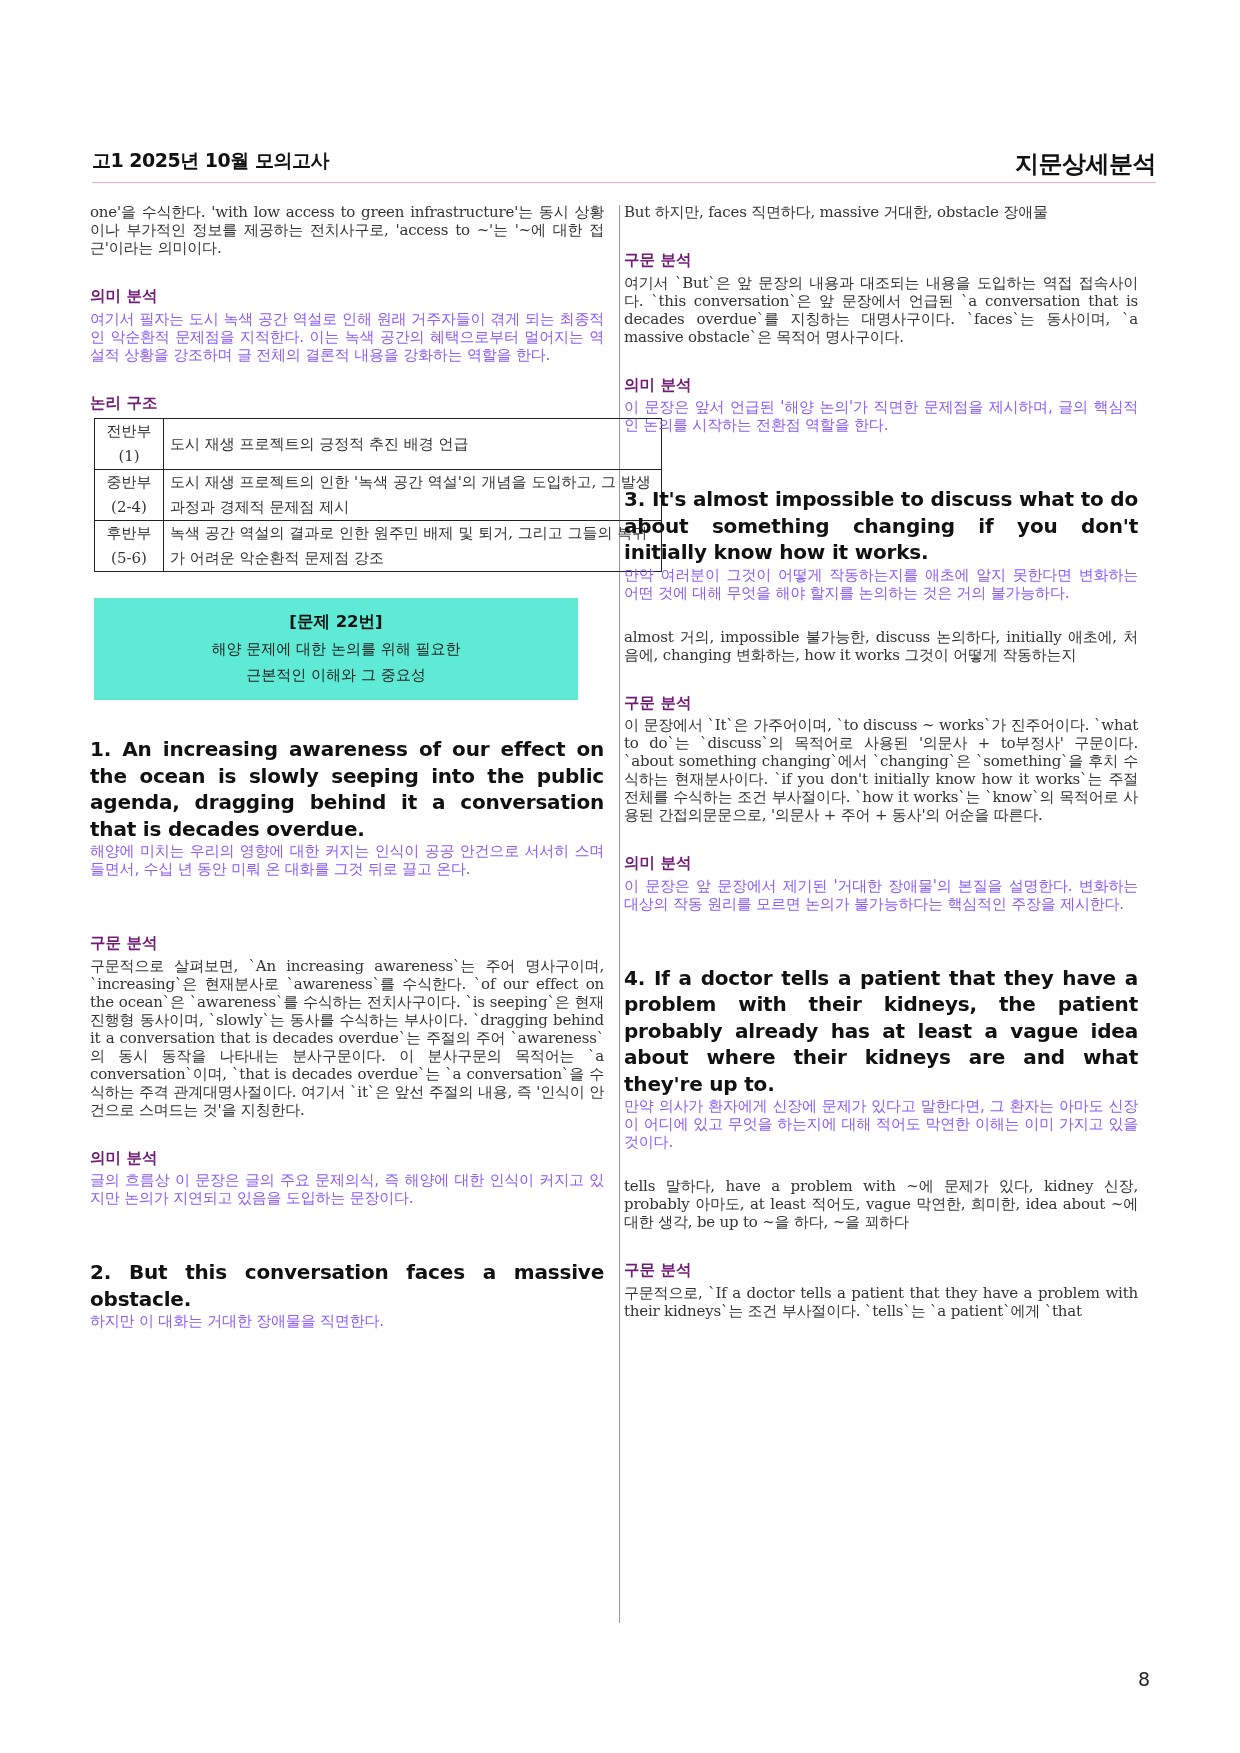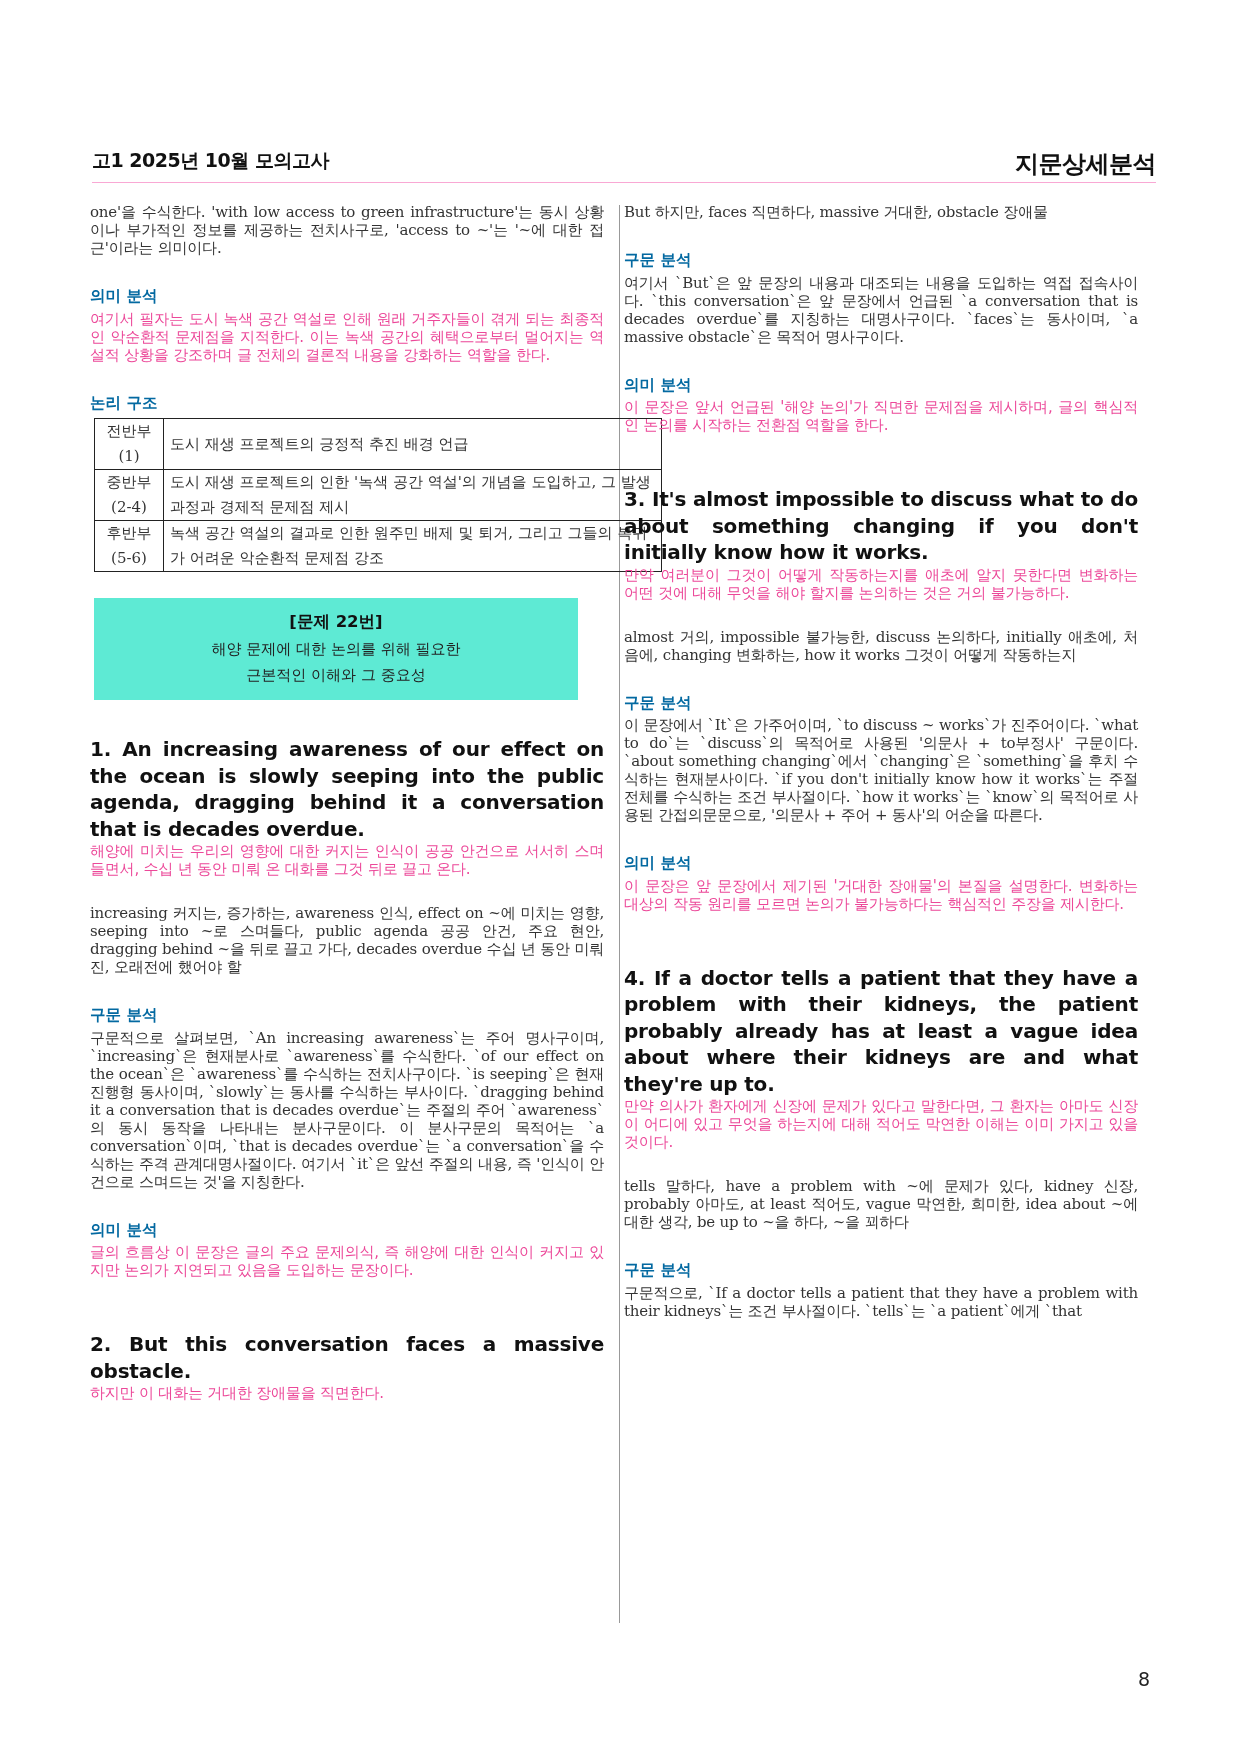--- a/index.html
+++ b/index.html
@@ -5,22 +5,22 @@
   html, body { margin:0; padding:0; background:#ffffff; }
   body { width:1240px; height:1753px; position:relative; overflow:hidden; color:#222; }
   .hdr { position:absolute; left:92px; top:142px; width:1064px; height:40px; border-bottom:1px solid #f9a8d4; }
   .hdr-left { position:absolute; left:0; top:6px; font-family:"DejaVu Sans", sans-serif; font-weight:bold; font-size:19px; color:#111; letter-spacing:-0.5px; }
   .hdr-right { position:absolute; right:0; top:6px; font-family:"DejaVu Sans", sans-serif; font-weight:bold; font-size:24px; color:#111; letter-spacing:-0.5px; }
   .divider { position:absolute; left:619px; top:205px; width:1px; height:1418px; background:#999; }
   .col { position:absolute; top:203px; width:514px; }
   .col.left { left:90px; }
   .col.right { left:624px; }
   .p { font-family:"DejaVu Serif", serif; font-size:15px; line-height:18px; text-align:justify; color:#333; margin:0; letter-spacing:-0.2px; }
-  .p.sans { font-family:"DejaVu Sans", sans-serif; color:#ec4899; }
-  .h { font-family:"DejaVu Sans", sans-serif; font-weight:bold; font-size:15.5px; line-height:26.5px; color:#0369a1; margin:0; }
+  .p.sans { font-family:"DejaVu Sans", sans-serif; color:#8b5cf6; }
+  .h { font-family:"DejaVu Sans", sans-serif; font-weight:bold; font-size:15.5px; line-height:26.5px; color:#701a75; margin:0; }
   .sent { font-family:"DejaVu Sans", sans-serif; font-weight:bold; font-size:20px; line-height:26.5px; text-align:justify; color:#111; margin:0; letter-spacing:-0.2px; }
   .gap { height:26px; }
   .gap2 { height:52px; }
   table.logic { border-collapse:collapse; width:568px; margin-left:4px; margin-top:2px; }
   table.logic td { border:1px solid #222; font-family:"DejaVu Serif", serif; font-size:15px; line-height:25px; color:#333; padding:0 6px; vertical-align:middle; }
   table.logic td.lbl { width:68px; text-align:center; padding:0; }
   .qbox { background:#5eead4; width:484px; margin-left:4px; margin-top:26px; padding:10px 0 12px; text-align:center; }
   .qbox .t { font-family:"DejaVu Sans", sans-serif; font-weight:bold; font-size:16.5px; line-height:28px; color:#111; }
   .qbox .s { font-family:"DejaVu Sans", sans-serif; font-size:15px; line-height:26px; color:#222; }
   .pnum { position:absolute; left:1138px; top:1668px; font-family:"DejaVu Sans", sans-serif; font-size:19px; color:#222; }
@@ -62,21 +62,20 @@
   <div class="qbox">
     <div class="t">[문제 22번]</div>
     <div class="s">해양 문제에 대한 논의를 위해 필요한</div>
     <div class="s">근본적인 이해와 그 중요성</div>
   </div>
 
   <div style="height:36px"></div>
   <p class="sent">1. An increasing awareness of our effect on the ocean is slowly seeping into the public agenda, dragging behind it a conversation that is decades overdue.</p>
   <p class="p sans">해양에 미치는 우리의 영향에 대한 커지는 인식이 공공 안건으로 서서히 스며들면서, 수십 년 동안 미뤄 온 대화를 그것 뒤로 끌고 온다.</p>
   <div class="gap"></div>
-  <p class="p">increasing 커지는, 증가하는, awareness 인식, effect on ~에 미치는 영향, seeping into ~로 스며들다, public agenda 공공 안건, 주요 현안, dragging behind ~을 뒤로 끌고 가다, decades overdue 수십 년 동안 미뤄진, 오래전에 했어야 할</p>
   <div class="gap"></div>
   <p class="h">구문 분석</p>
   <p class="p">구문적으로 살펴보면, `An increasing awareness`는 주어 명사구이며, `increasing`은 현재분사로 `awareness`를 수식한다. `of our effect on the ocean`은 `awareness`를 수식하는 전치사구이다. `is seeping`은 현재진행형 동사이며, `slowly`는 동사를 수식하는 부사이다. `dragging behind it a conversation that is decades overdue`는 주절의 주어 `awareness`의 동시 동작을 나타내는 분사구문이다. 이 분사구문의 목적어는 `a conversation`이며, `that is decades overdue`는 `a conversation`을 수식하는 주격 관계대명사절이다. 여기서 `it`은 앞선 주절의 내용, 즉 '인식이 안건으로 스며드는 것'을 지칭한다.</p>
   <div class="gap"></div>
   <p class="h">의미 분석</p>
   <p class="p sans">글의 흐름상 이 문장은 글의 주요 문제의식, 즉 해양에 대한 인식이 커지고 있지만 논의가 지연되고 있음을 도입하는 문장이다.</p>
   <div class="gap2"></div>
   <p class="sent">2. But this conversation faces a massive obstacle.</p>
   <p class="p sans">하지만 이 대화는 거대한 장애물을 직면한다.</p>
 </div>

